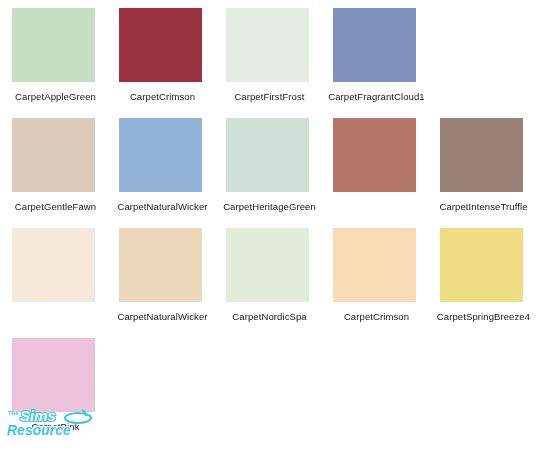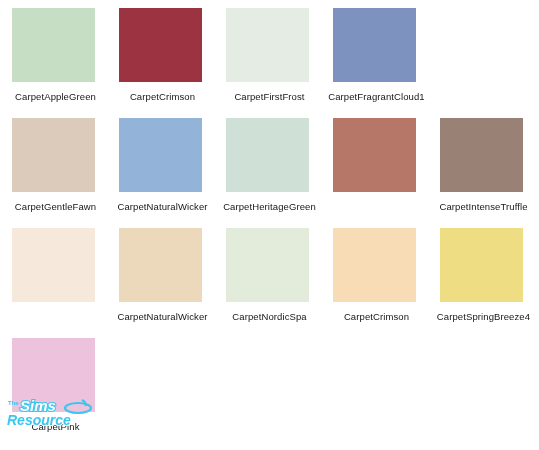--- a/index.html
+++ b/index.html
@@ -56,21 +56,21 @@
     letter-spacing: 0.1px;
     white-space: nowrap;
     overflow: visible;
   }
   .row-4 .swatch-cell:nth-child(n+3) {
     visibility: hidden;
   }
   #watermark {
     position: absolute;
     left: 6px;
-    bottom: 20px;
+    bottom: 10px;
     width: 104px;
     height: 34px;
     pointer-events: none;
     user-select: none;
     margin-top: 28px;
   }
   #watermark svg {
     display: block;
   }
 </style>

